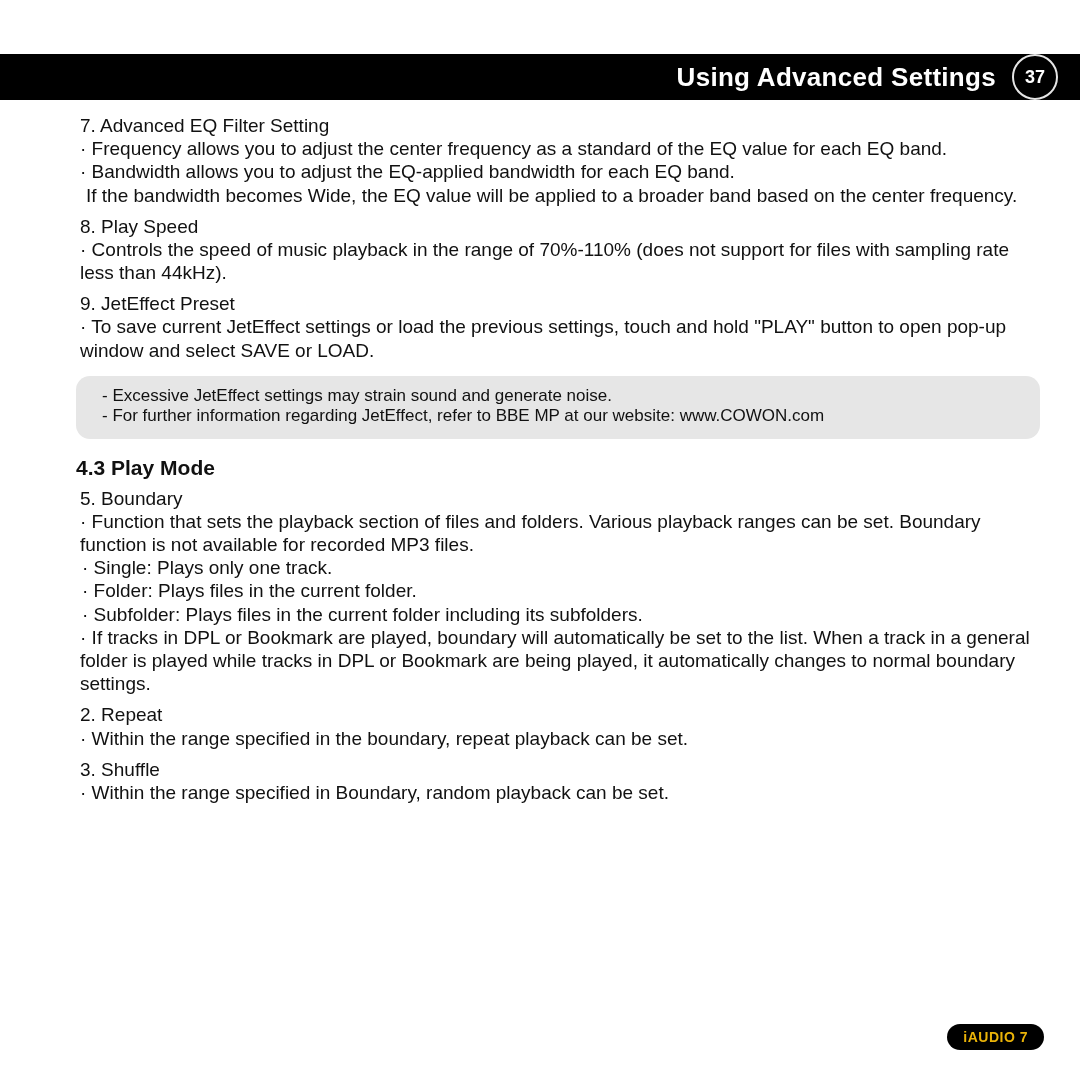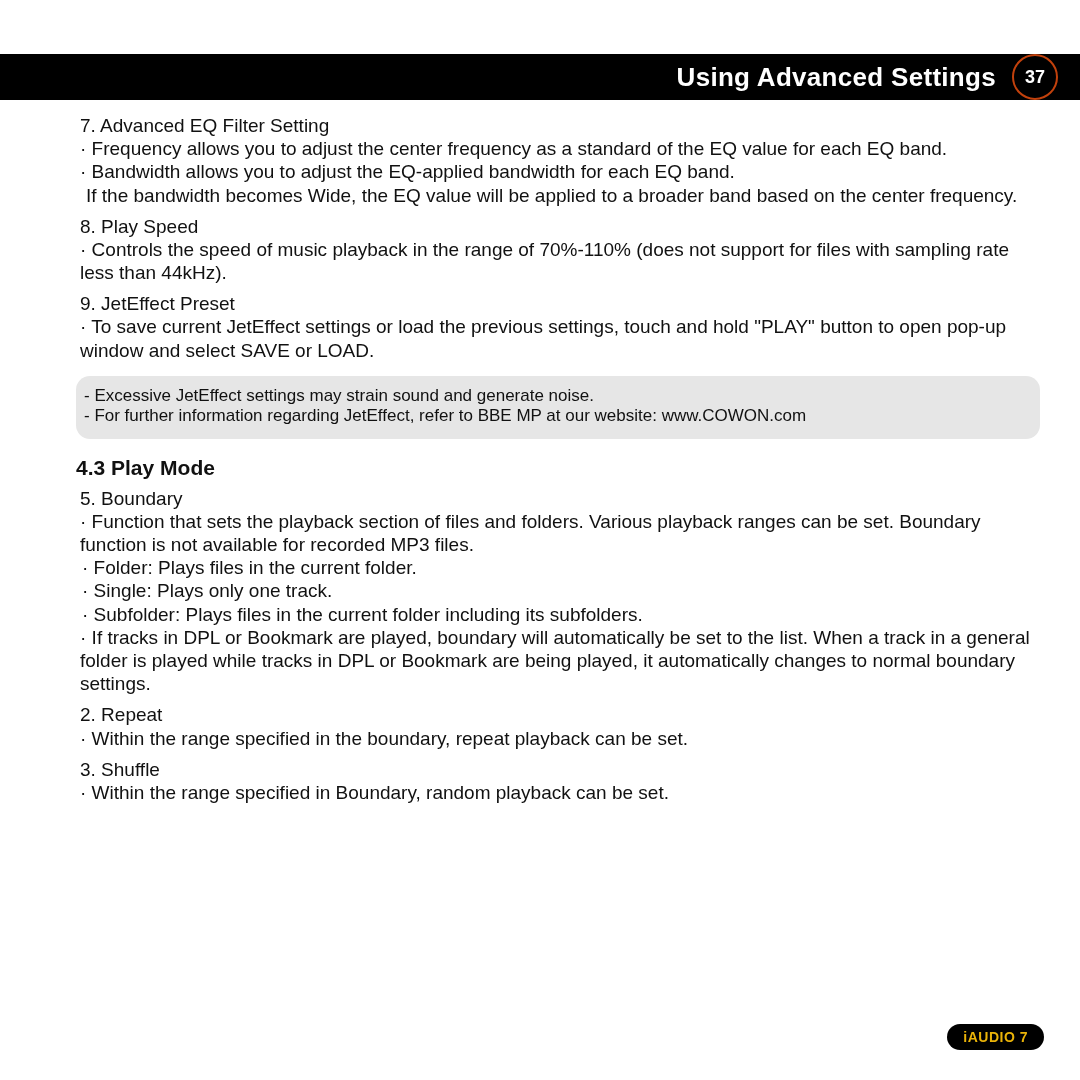--- a/index.html
+++ b/index.html
@@ -1,27 +1,27 @@
 <!DOCTYPE html>
 <html><head>
 <meta charset="utf-8">
 <style>
   html, body { margin:0; padding:0; background:#fff; }
   body { width:1080px; height:1080px; position:relative; font-family:Arial,Helvetica,sans-serif; color:#111; }
   .header { position:absolute; left:0; right:0; top:54px; height:46px; background:#000; }
   .header-inner { position:absolute; top:0; bottom:0; right:0; display:flex; align-items:center; color:#fff; }
   .header-title { font-size:26px; font-weight:bold; padding-right:16px; letter-spacing:0.3px; }
-  .page-badge { width:46px; height:46px; background:#000; border-radius:50%; display:flex; align-items:center; justify-content:center; font-weight:bold; font-size:18px; color:#fff; margin-right:22px; border:2px solid #c2410c; box-sizing:border-box; }
+  .page-badge { width:46px; height:46px; background:#000; border-radius:50%; display:flex; align-items:center; justify-content:center; font-weight:bold; font-size:18px; color:#fff; margin-right:22px; border:2px solid #e5e5e5; box-sizing:border-box; }
   .content { position:absolute; left:76px; right:40px; top:114px; font-size:19px; line-height:1.22; }
   .blk { margin-bottom:8px; }
   .num { padding-left:4px; }
   .bul { padding-left:4px; }
   .bul::before { content:"· "; }
   .sub { padding-left:10px; }
-  .note { background:#e6e6e6; border-radius:14px; padding:10px 16px 12px 8px; font-size:17px; margin-top:14px; margin-bottom:14px; }
+  .note { background:#e6e6e6; border-radius:14px; padding:10px 16px 12px 26px; font-size:17px; margin-top:14px; margin-bottom:14px; }
   .note-line::before { content:"- "; }
   .section-head { font-size:21px; font-weight:bold; margin-top:16px; margin-bottom:6px; }
   .opt { padding-left:6px; }
   .opt::before { content:"· "; }
   .footer-badge { position:absolute; right:36px; bottom:30px; background:#000; color:#eab308; border-radius:14px; padding:5px 16px; font-size:14px; font-weight:bold; letter-spacing:0.5px; }
 </style>
 </head>
 <body>
 
 <div class="header">
@@ -53,22 +53,22 @@
   <div class="note">
     <div class="note-line">Excessive JetEffect settings may strain sound and generate noise.</div>
     <div class="note-line">For further information regarding JetEffect, refer to BBE MP at our website: www.COWON.com</div>
   </div>
 
   <div class="section-head">4.3 Play Mode</div>
 
   <div class="blk">
     <div class="num">5. Boundary</div>
     <div class="bul">Function that sets the playback section of files and folders. Various playback ranges can be set. Boundary function is not available for recorded MP3 files.</div>
+    <div class="opt">Single: Plays only one track.</div>
     <div class="opt">Folder: Plays files in the current folder.</div>
-    <div class="opt">Single: Plays only one track.</div>
     <div class="opt">Subfolder: Plays files in the current folder including its subfolders.</div>
     <div class="bul">If tracks in DPL or Bookmark are played, boundary will automatically be set to the list. When a track in a general folder is played while tracks in DPL or Bookmark are being played, it automatically changes to normal boundary settings.</div>
   </div>
 
   <div class="blk">
     <div class="num">2. Repeat</div>
     <div class="bul">Within the range specified in the boundary, repeat playback can be set.</div>
   </div>
 
   <div class="blk">

